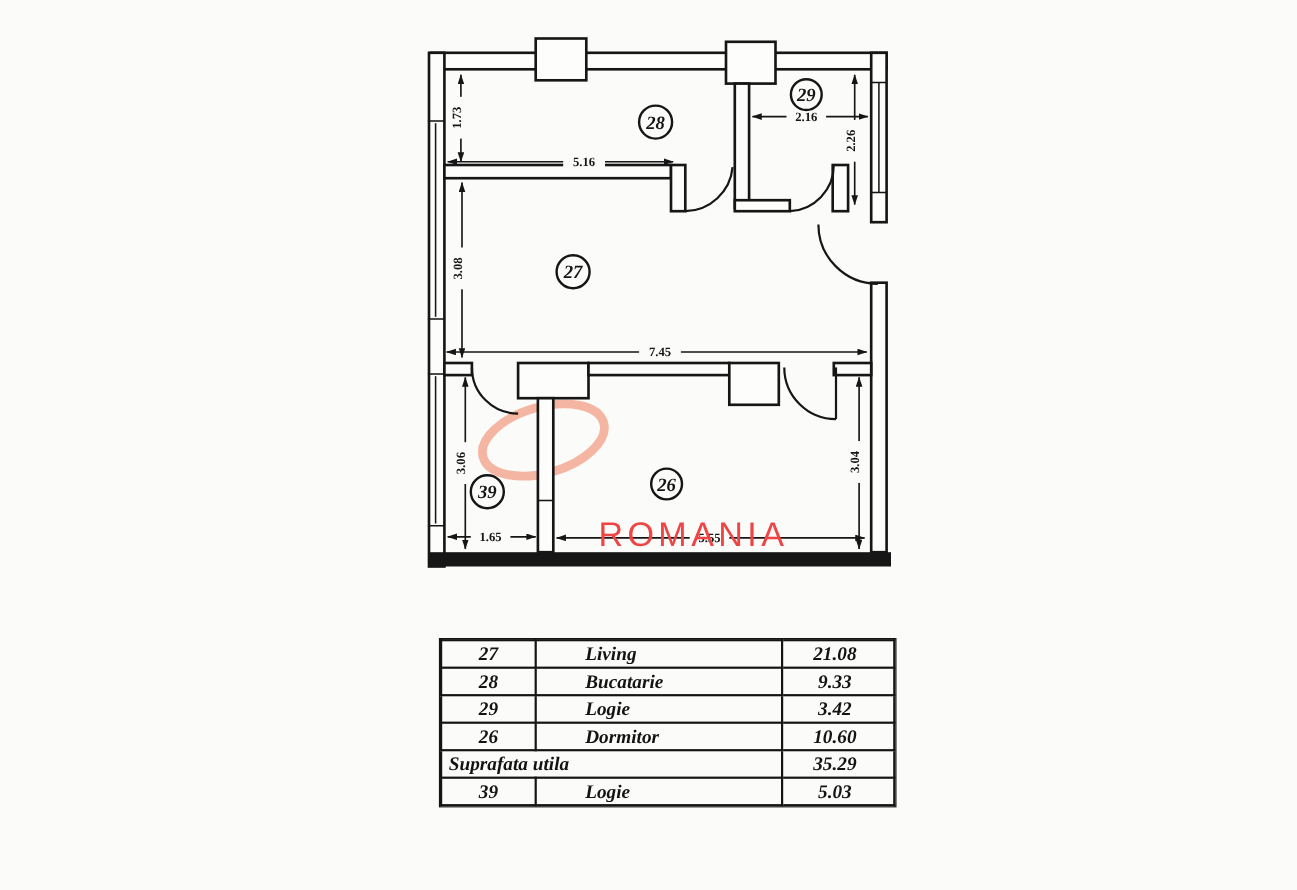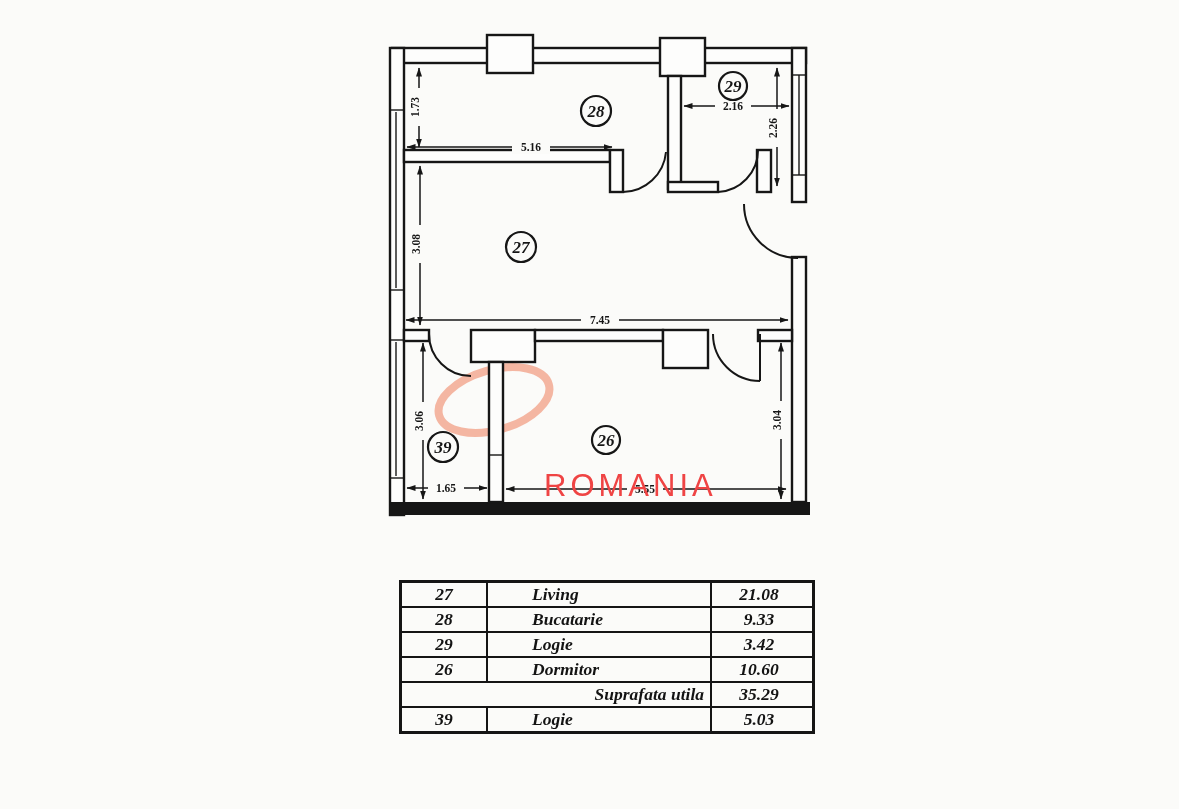--- a/index.html
+++ b/index.html
@@ -8,21 +8,21 @@
   .plan-svg{position:absolute;left:0;top:0;}
   
   .areas{position:absolute;left:400px;top:581px;width:412px;border-collapse:collapse;
          table-layout:fixed;color:#131313;}
   .areas td,.areas th{border:2.4px solid #151515;padding:0 6px;overflow:hidden;}
   .areas th{font:italic 700 17px/1.18 "Liberation Serif",serif;text-align:center;padding:3px 2px;}
   .areas td{font:italic 700 17.5px/23px "Liberation Serif",serif;height:23px;}
   .c-num{text-align:center;}
   .c-name{text-align:left;padding-left:44px !important;}
   .c-area{text-align:center;padding-right:12px !important;}
-  .c-merge{text-align:right;}
+  .c-merge{text-align:left;}
   .outer{outline:1.5px solid #151515;}
   .wmtext{position:absolute;left:544px;top:436px;font-family:"Liberation Sans",sans-serif;
           font-size:31px;font-weight:400;letter-spacing:4px;color:#ef4444;margin-top:32px;}
 </style>
 </head>
 <body>
 
 <div class="page">
 
   <svg class="plan-svg" width="1179" height="565" viewBox="0 0 1179 565">

